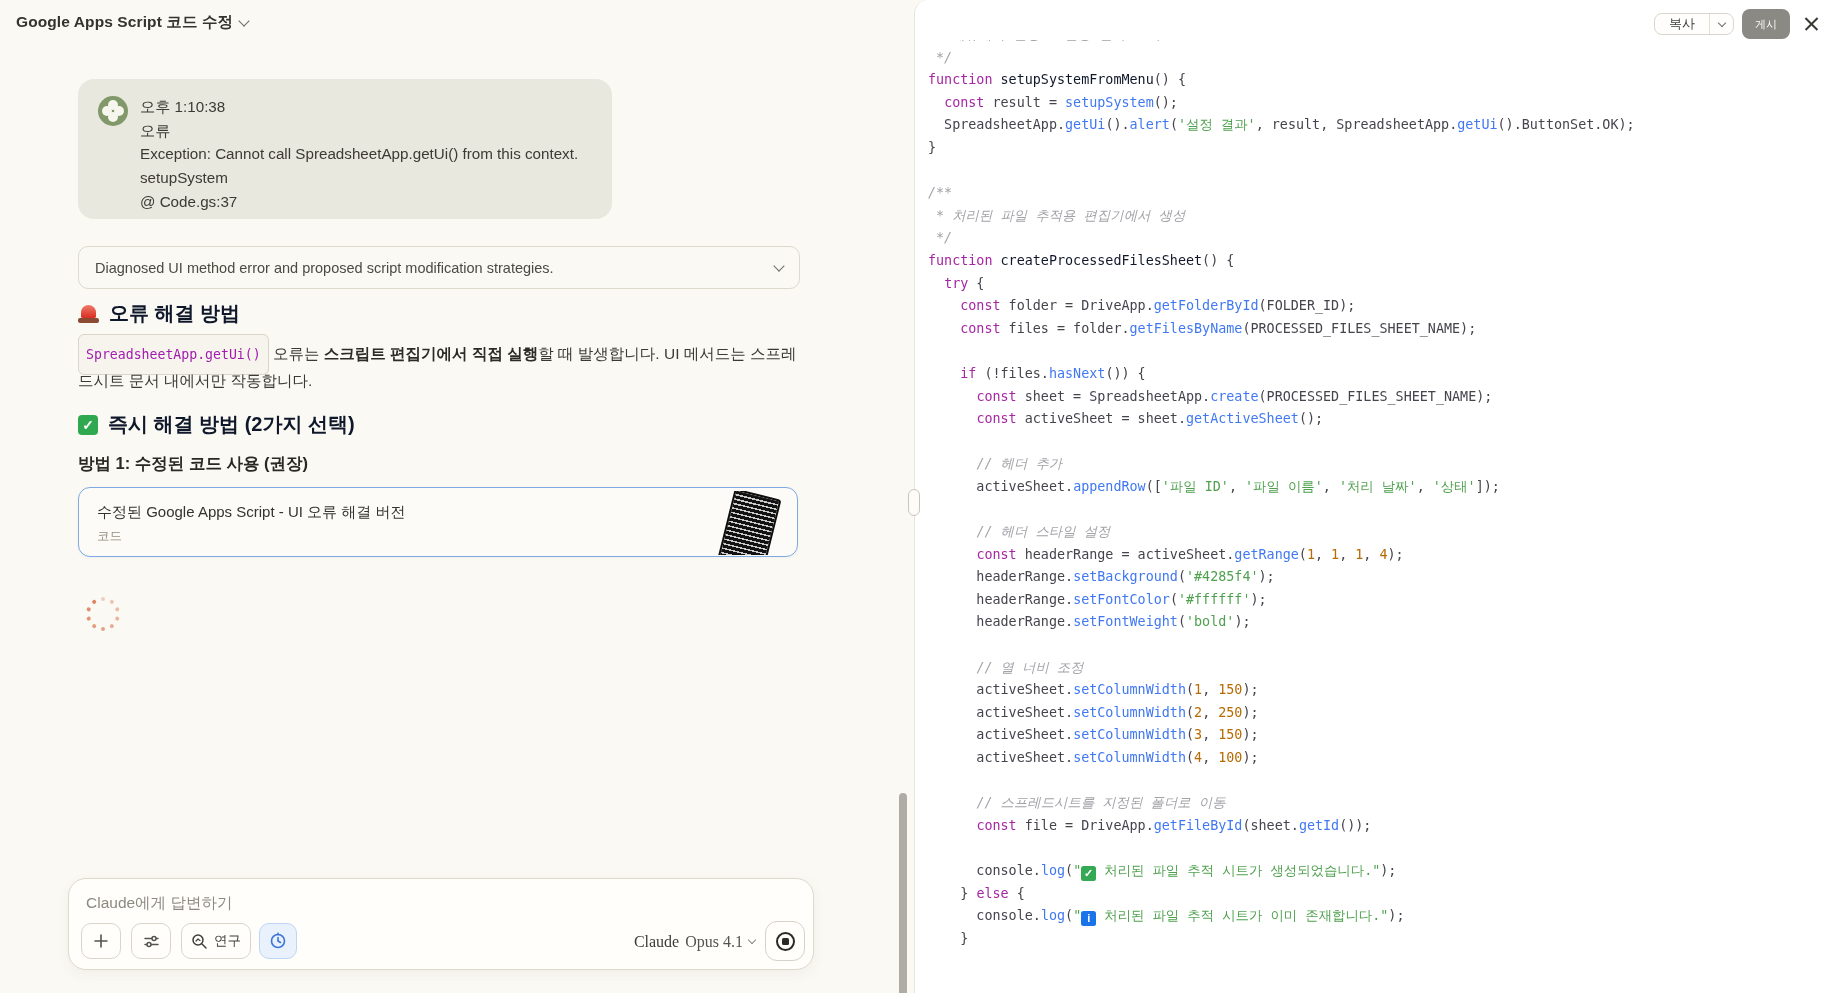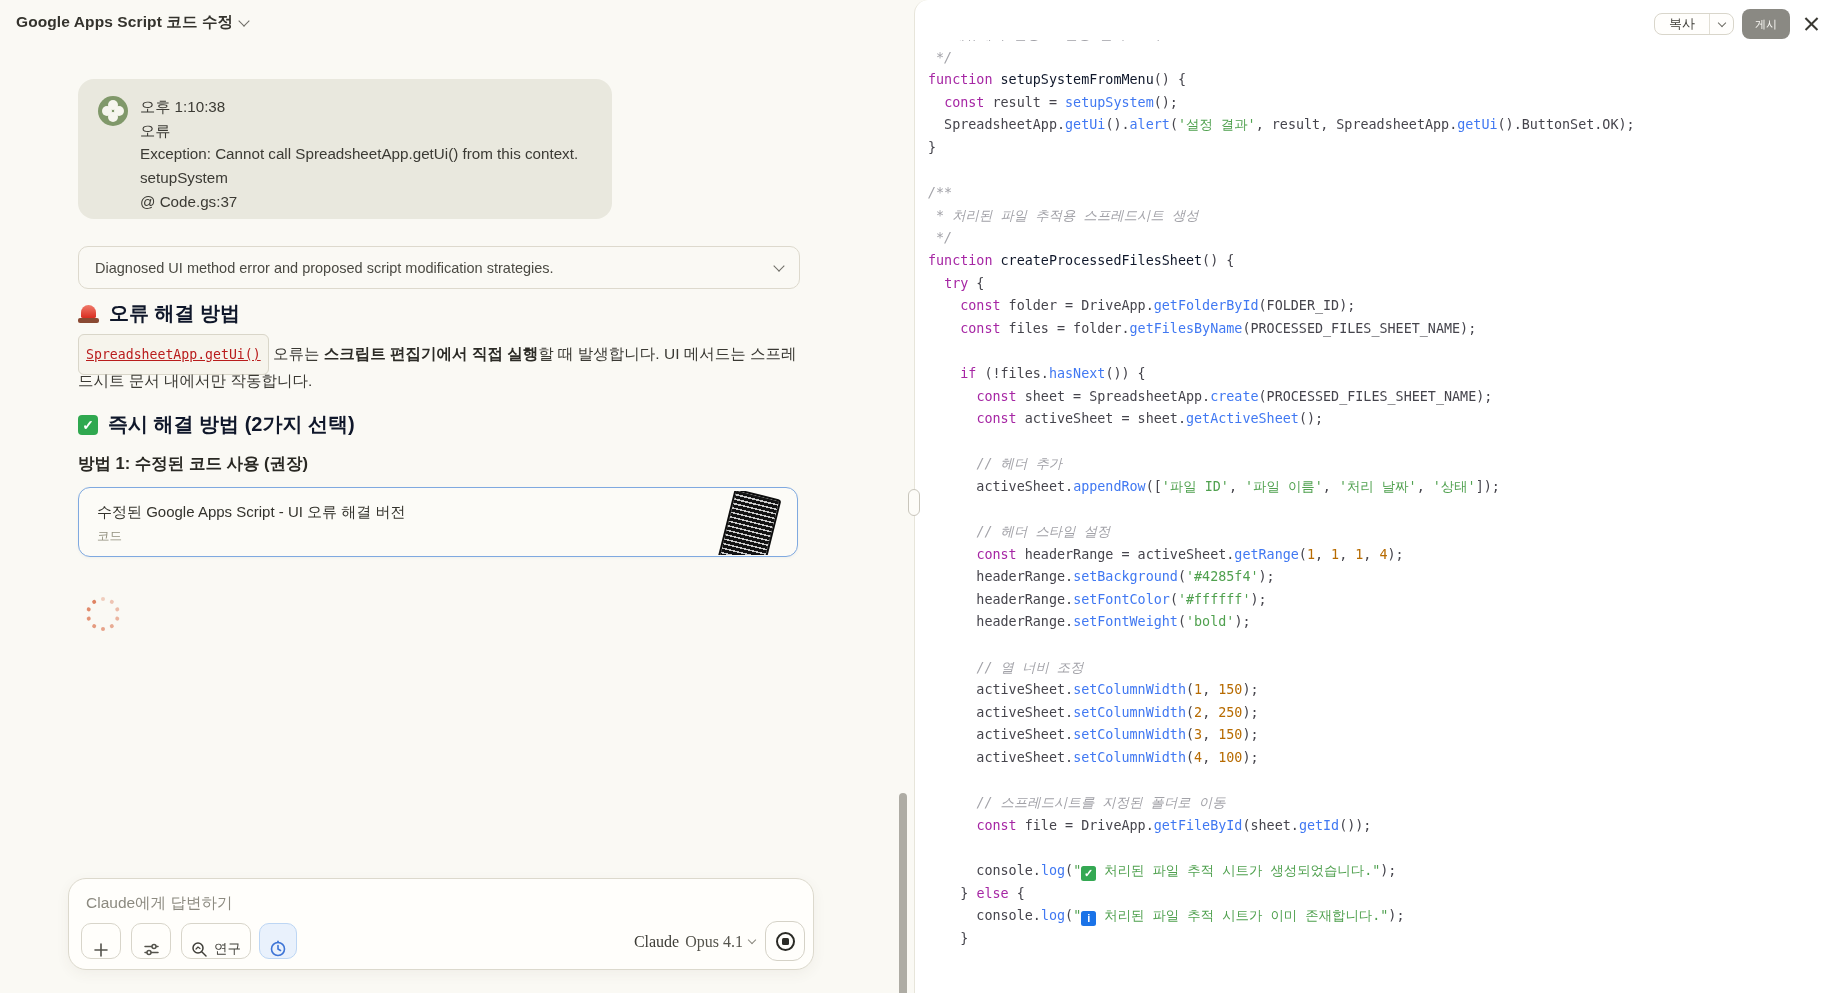--- a/index.html
+++ b/index.html
@@ -31,37 +31,37 @@
   .h-row-2 { top:411px; }
   .h1-row .h-text { font-size:20px; font-weight:700; color:#0f172a; }
   .h3 { position:absolute; left:78px; top:453px; font-size:16.5px; font-weight:700; color:#292823; }
 
   .siren { position:relative; width:21px; height:20px; }
   .siren .dome { position:absolute; left:3px; top:1px; width:15px; height:13px; background:linear-gradient(180deg,#f07a6a,#d92e21); border-radius:8px 8px 2px 2px; }
   .siren .base { position:absolute; left:0; bottom:1px; width:21px; height:5px; background:#8a4a33; border-radius:2px; }
   .emoji-check { width:20px; height:20px; background:#2fa84f; border-radius:4px; color:#fff; font-size:14px; font-weight:700; display:flex; align-items:center; justify-content:center; }
 
   .para { position:absolute; left:78px; top:341px; width:726px; font-size:15.5px; line-height:25.5px; color:#3a3933; }
-  .code-chip { font-family:"DejaVu Sans Mono", monospace; font-size:13.2px; color:#b91c1c; background:#f6f4ec; border:1px solid #d9d6c9; border-radius:6px; padding:12px 7px;text-decoration:underline; }
+  .code-chip { font-family:"DejaVu Sans Mono", monospace; font-size:13.2px; color:#a21caf; background:#f6f4ec; border:1px solid #d9d6c9; border-radius:6px; padding:12px 7px; }
   .bold-seg { font-weight:700; color:#2c2b26; }
 
   .artifact-card { position:absolute; left:78px; top:487px; width:720px; height:70px; background:#fcfbf7; border:1px solid #7fa9e0; border-radius:12px; cursor:pointer; box-shadow:0 1px 3px rgba(60,70,90,.05); overflow:hidden; }
   .artifact-card .a-title { position:absolute; left:18px; top:15px; font-size:15px; color:#34332d; }
   .artifact-card .a-sub { position:absolute; left:18px; top:40px; font-size:12.5px; color:#92907f; }
   .thumb-wrap { position:absolute; right:16px; top:3px; width:66px; height:64px; overflow:hidden; }
   .thumb { position:absolute; left:10px; top:2px; width:48px; height:76px; background:repeating-linear-gradient(0deg,#121212 0px,#121212 3px,#c9c9c9 3px,#c9c9c9 4.6px); border:2px solid #0d0d0d; border-radius:3px; transform:rotate(14deg); }
 
   .spinner { position:absolute; left:84px; top:595px; width:38px; height:38px; animation:rot 1.2s linear infinite; }
   .spin-dot { position:absolute; left:17px; top:17px; width:4px; height:4px; border-radius:50%; background:#dd7a57; }
   @keyframes rot { to { transform:rotate(360deg);} }
 
   
   .composer { position:absolute; left:68px; top:878px; width:746px; height:92px; background:#fffefb; border:1px solid #dcd9cd; border-radius:18px; box-shadow:0 4px 14px rgba(80,70,50,.06); }
   .composer .placeholder { position:absolute; left:17px; top:14px; font-size:15.5px; color:#8c8a80; cursor:text; }
-  .tool-btn { position:absolute; bottom:10px; height:36px; border:1px solid #d8d5ca; border-radius:10px; background:#fffefb; display:flex; align-items:flex-end; justify-content:center; gap:6px; cursor:pointer; color:#54534c; }
+  .tool-btn { position:absolute; bottom:10px; height:36px; border:1px solid #d8d5ca; border-radius:10px; background:#fffefb; display:flex; align-items:center; justify-content:center; gap:6px; cursor:pointer; color:#54534c; }
   .btn-plus { left:12px; width:40px; font-size:21px; font-weight:300; }
   .btn-tune { left:62px; width:40px; }
   .btn-research { left:112px; width:70px; font-size:13.5px; color:#3f3e38; }
   .btn-clock { left:190px; width:38px; background:#e9f1fc; border-color:#bdd6f4; }
   .model-select { position:absolute; right:58px; bottom:18px; display:flex; align-items:center; gap:6px; cursor:pointer; font-family:"Liberation Serif", serif; font-size:16px; color:#3c3b35; }
   .model-select .ver { color:#55544d; }
   .stop-btn { position:absolute; right:8px; bottom:8px; width:40px; height:40px; border:1px solid #d5d2c7; border-radius:12px; background:#fffefb; display:flex; align-items:center; justify-content:center; cursor:pointer; }
   .stop-ring { width:19px; height:19px; border:2px solid #2a2a25; border-radius:50%; display:flex; align-items:center; justify-content:center; }
   .stop-sq { width:7px; height:7px; background:#2a2a25; border-radius:1.5px; }
 
@@ -227,21 +227,21 @@
     <div class="code-scroll">
       <div class="code-inner">
           <div class="code-line"><span class="tk-c"> * 메뉴에서 실행 - 설정 결과 표시</span></div>
           <div class="code-line"><span class="tk-c"> */</span></div>
           <div class="code-line"><span class="tk-k">function</span><span class="tk-p"> </span><span class="tk-d">setupSystemFromMenu</span><span class="tk-p">() {</span></div>
           <div class="code-line"><span class="tk-p">  </span><span class="tk-k">const</span><span class="tk-p"> result = </span><span class="tk-f">setupSystem</span><span class="tk-p">();</span></div>
           <div class="code-line"><span class="tk-p">  SpreadsheetApp.</span><span class="tk-f">getUi</span><span class="tk-p">().</span><span class="tk-f">alert</span><span class="tk-p">(</span><span class="tk-s">'설정 결과'</span><span class="tk-p">, result, SpreadsheetApp.</span><span class="tk-f">getUi</span><span class="tk-p">().ButtonSet.OK);</span></div>
           <div class="code-line"><span class="tk-p">}</span></div>
           <div class="code-line">&nbsp;</div>
           <div class="code-line"><span class="tk-c">/**</span></div>
-          <div class="code-line"><span class="tk-c"> * 처리된 파일 추적용 스프레드시트 생성</span></div>
+          <div class="code-line"><span class="tk-c"> * 처리된 파일 추적용 편집기에서 생성</span></div>
           <div class="code-line"><span class="tk-c"> */</span></div>
           <div class="code-line"><span class="tk-k">function</span><span class="tk-p"> </span><span class="tk-d">createProcessedFilesSheet</span><span class="tk-p">() {</span></div>
           <div class="code-line"><span class="tk-p">  </span><span class="tk-k">try</span><span class="tk-p"> {</span></div>
           <div class="code-line"><span class="tk-p">    </span><span class="tk-k">const</span><span class="tk-p"> folder = DriveApp.</span><span class="tk-f">getFolderById</span><span class="tk-p">(FOLDER_ID);</span></div>
           <div class="code-line"><span class="tk-p">    </span><span class="tk-k">const</span><span class="tk-p"> files = folder.</span><span class="tk-f">getFilesByName</span><span class="tk-p">(PROCESSED_FILES_SHEET_NAME);</span></div>
           <div class="code-line">&nbsp;</div>
           <div class="code-line"><span class="tk-p">    </span><span class="tk-k">if</span><span class="tk-p"> (!files.</span><span class="tk-f">hasNext</span><span class="tk-p">()) {</span></div>
           <div class="code-line"><span class="tk-p">      </span><span class="tk-k">const</span><span class="tk-p"> sheet = SpreadsheetApp.</span><span class="tk-f">create</span><span class="tk-p">(PROCESSED_FILES_SHEET_NAME);</span></div>
           <div class="code-line"><span class="tk-p">      </span><span class="tk-k">const</span><span class="tk-p"> activeSheet = sheet.</span><span class="tk-f">getActiveSheet</span><span class="tk-p">();</span></div>
           <div class="code-line">&nbsp;</div>

